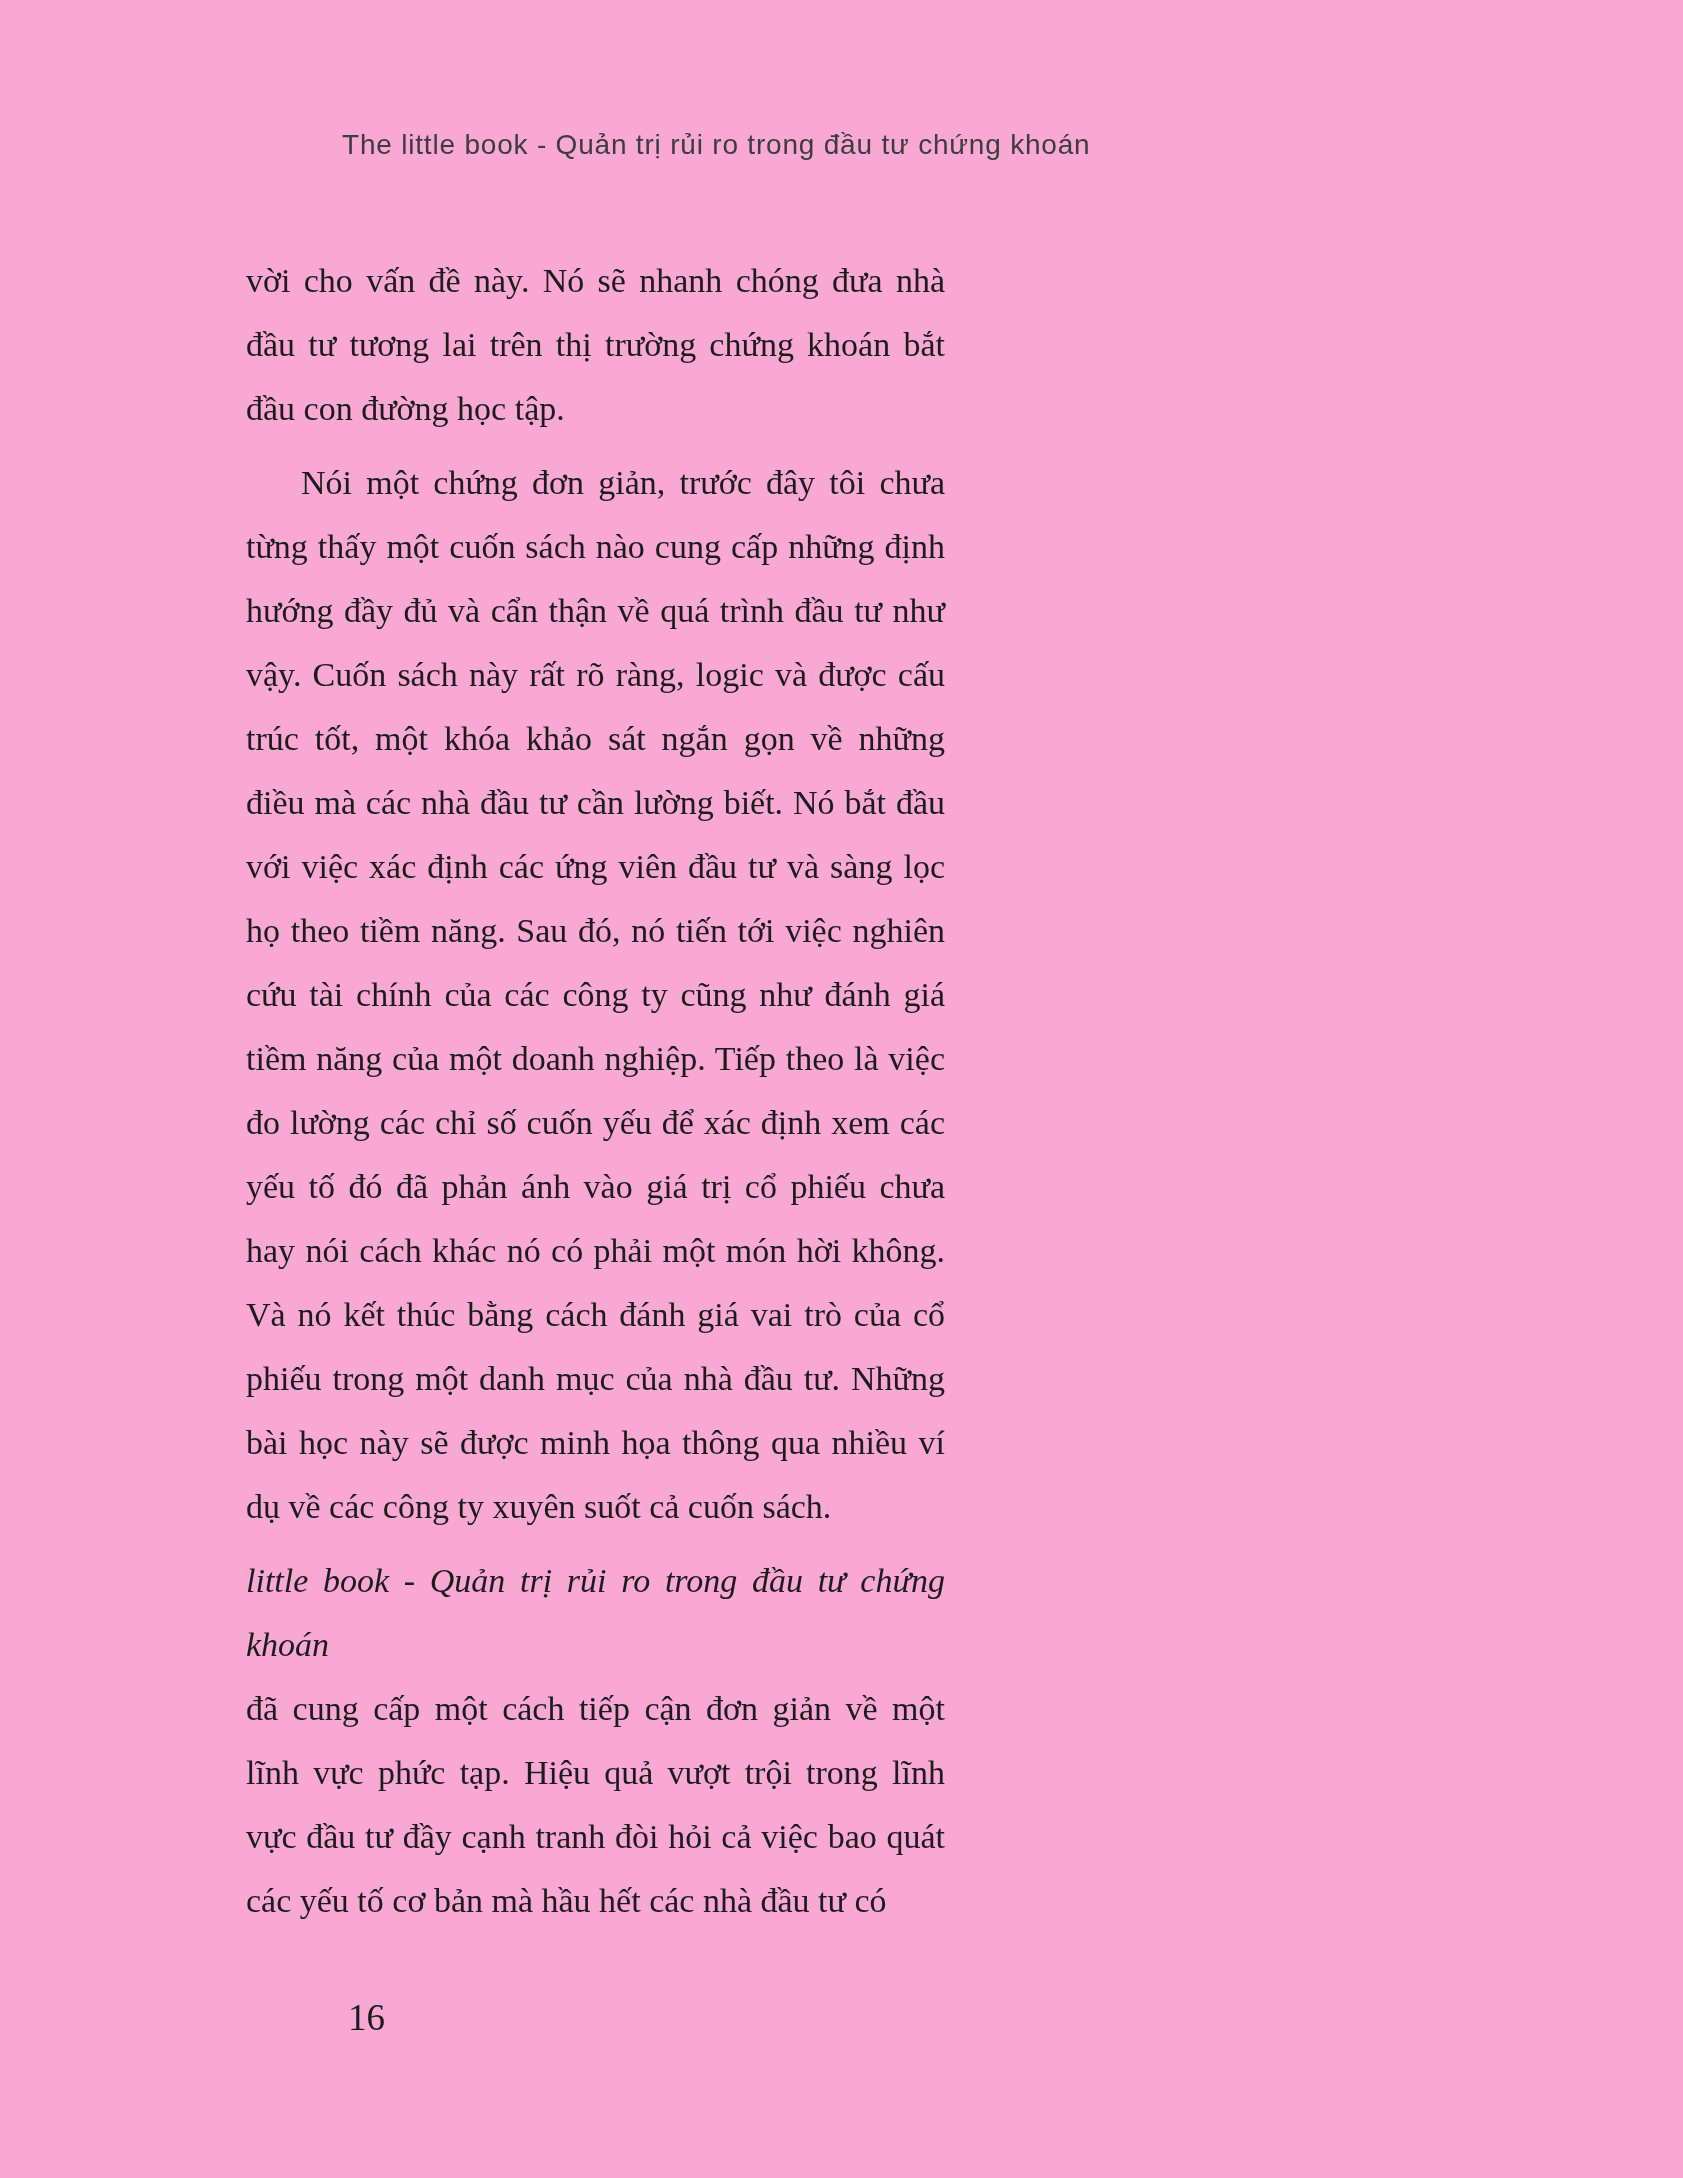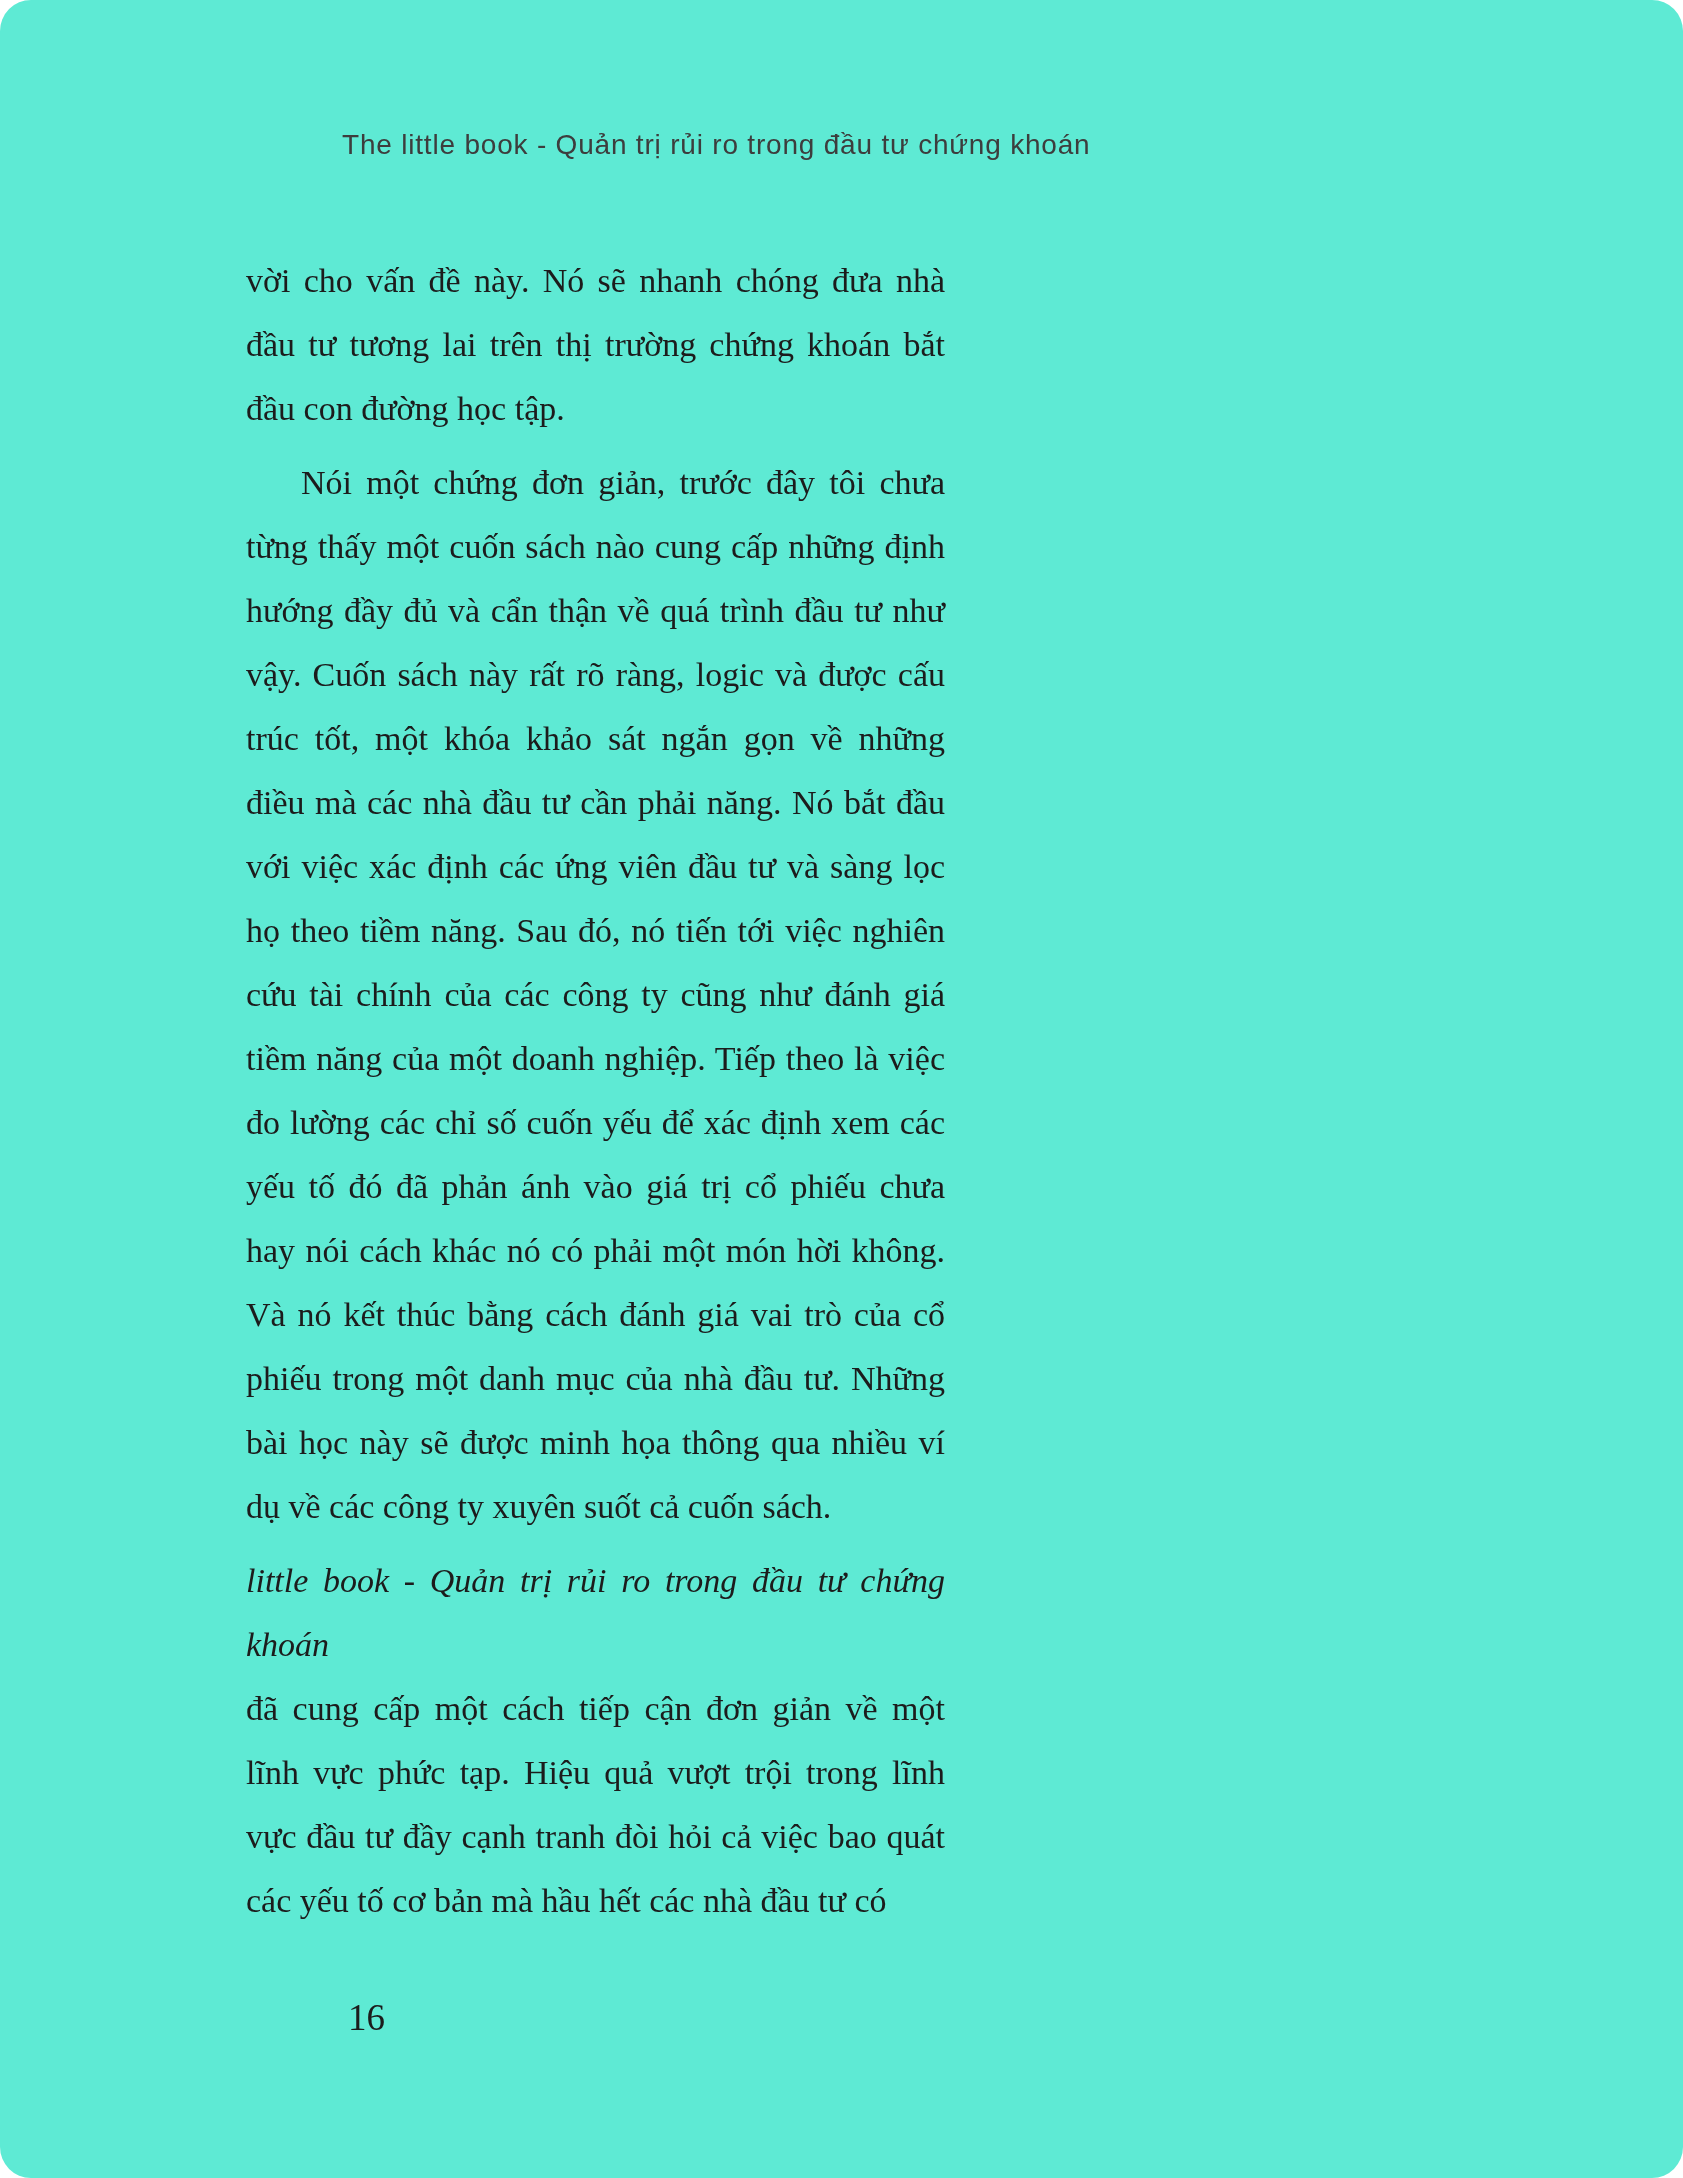--- a/index.html
+++ b/index.html
@@ -4,23 +4,22 @@
 <style>
   html, body {
     margin: 0;
     padding: 0;
     background: #ffffff;
   }
   .page {
     position: relative;
     width: 1683px;
     height: 2178px;
-    background: #5eead4;
+    background: #f9a8d4;
     overflow: hidden;
-    border-radius: 31px;
   }
   .running-header {
     position: absolute;
     top: 129px;
     left: 342px;
     font-family: "Liberation Sans", sans-serif;
     font-size: 28px;
     font-weight: 400;
     letter-spacing: 0.8px;
     color: #3d3d3d;
@@ -74,21 +73,21 @@
         <div class="line"><span>vời cho vấn đề này. Nó sẽ nhanh chóng đưa nhà</span></div>
         <div class="line"><span>đầu tư tương lai trên thị trường chứng khoán bắt</span></div>
         <div class="line last"><span>đầu con đường học tập.</span></div>
       </div>
       <div class="paragraph">
         <div class="line indent"><span>Nói một chứng đơn giản, trước đây tôi chưa</span></div>
         <div class="line"><span>từng thấy một cuốn sách nào cung cấp những định</span></div>
         <div class="line"><span>hướng đầy đủ và cẩn thận về quá trình đầu tư như</span></div>
         <div class="line"><span>vậy. Cuốn sách này rất rõ ràng, logic và được cấu</span></div>
         <div class="line"><span>trúc tốt, một khóa khảo sát ngắn gọn về những</span></div>
-        <div class="line"><span>điều mà các nhà đầu tư cần phải năng. Nó bắt đầu</span></div>
+        <div class="line"><span>điều mà các nhà đầu tư cần lường biết. Nó bắt đầu</span></div>
         <div class="line"><span>với việc xác định các ứng viên đầu tư và sàng lọc</span></div>
         <div class="line"><span>họ theo tiềm năng. Sau đó, nó tiến tới việc nghiên</span></div>
         <div class="line"><span>cứu tài chính của các công ty cũng như đánh giá</span></div>
         <div class="line"><span>tiềm năng của một doanh nghiệp. Tiếp theo là việc</span></div>
         <div class="line"><span>đo lường các chỉ số cuốn yếu để xác định xem các</span></div>
         <div class="line"><span>yếu tố đó đã phản ánh vào giá trị cổ phiếu chưa</span></div>
         <div class="line"><span>hay nói cách khác nó có phải một món hời không.</span></div>
         <div class="line"><span>Và nó kết thúc bằng cách đánh giá vai trò của cổ</span></div>
         <div class="line"><span>phiếu trong một danh mục của nhà đầu tư. Những</span></div>
         <div class="line"><span>bài học này sẽ được minh họa thông qua nhiều ví</span></div>

